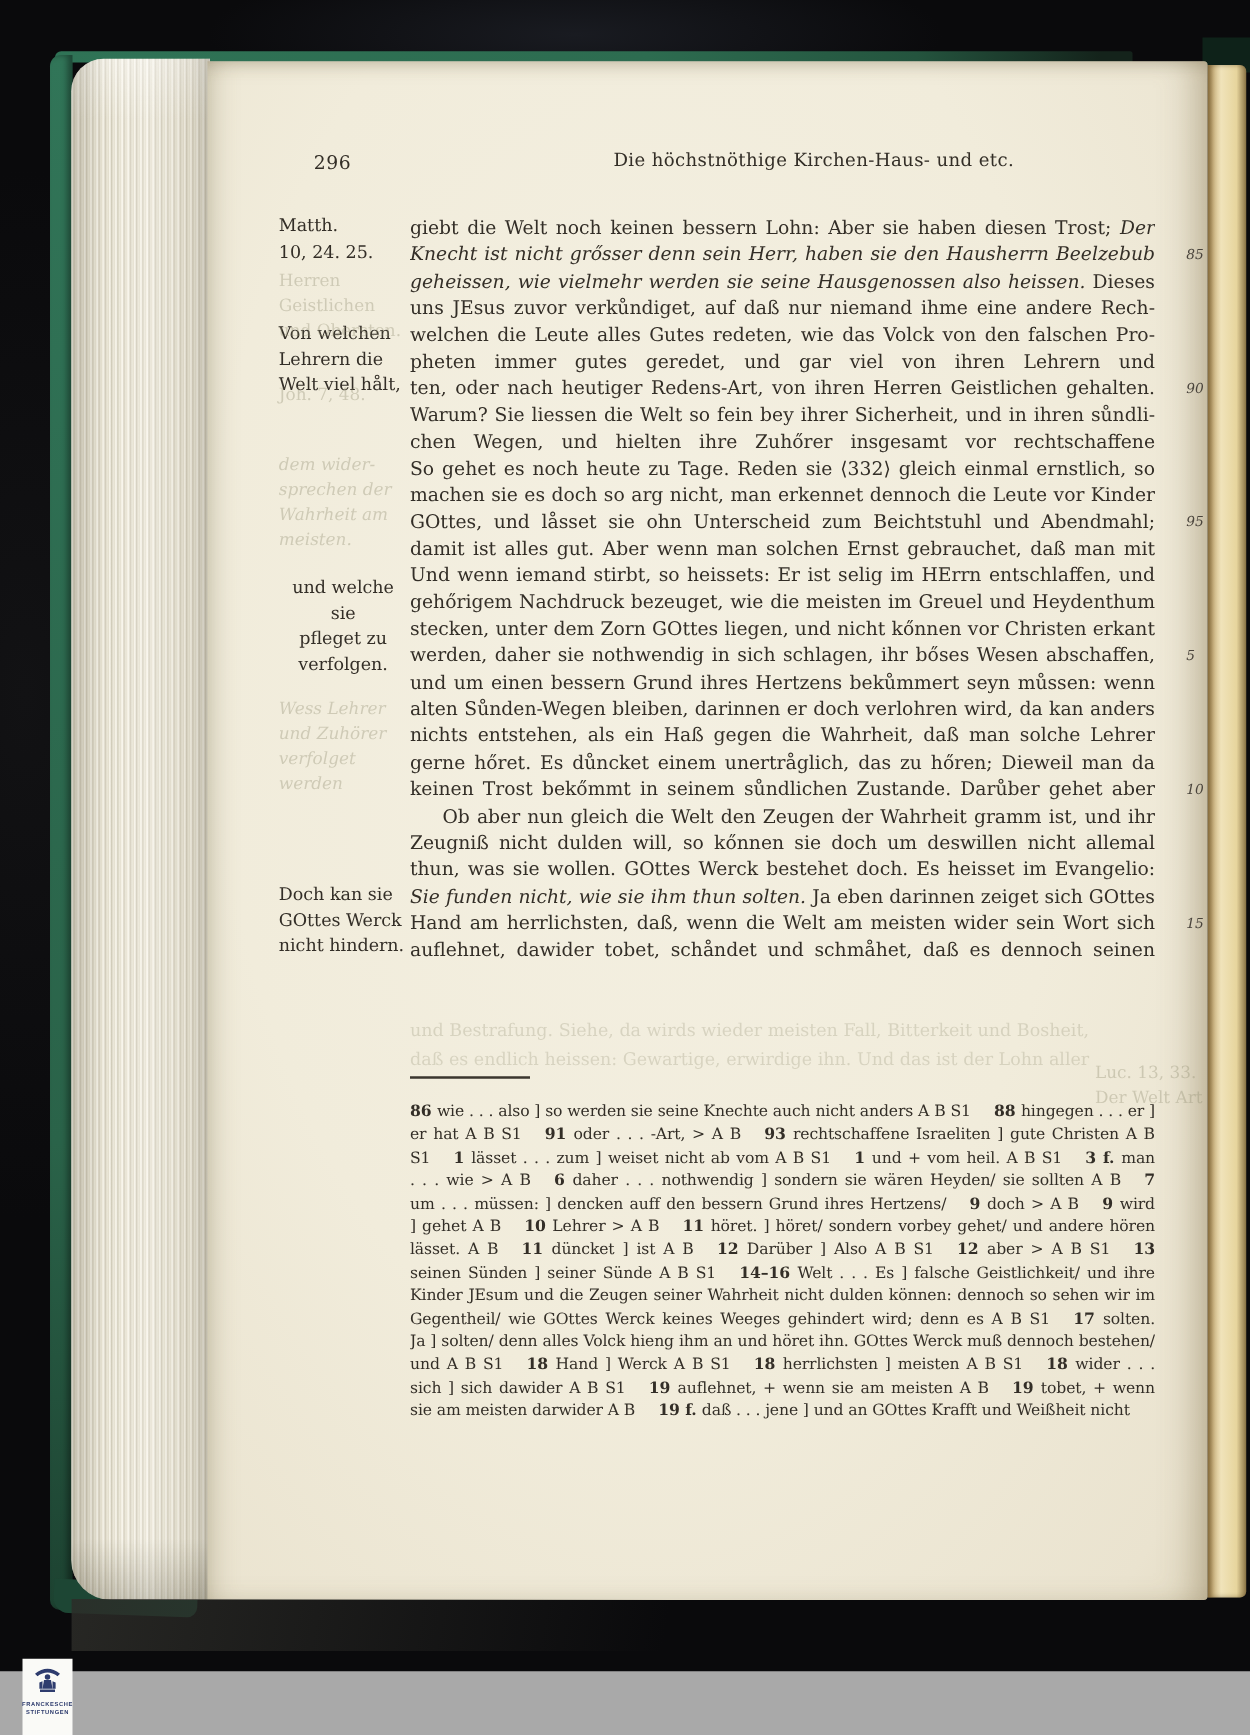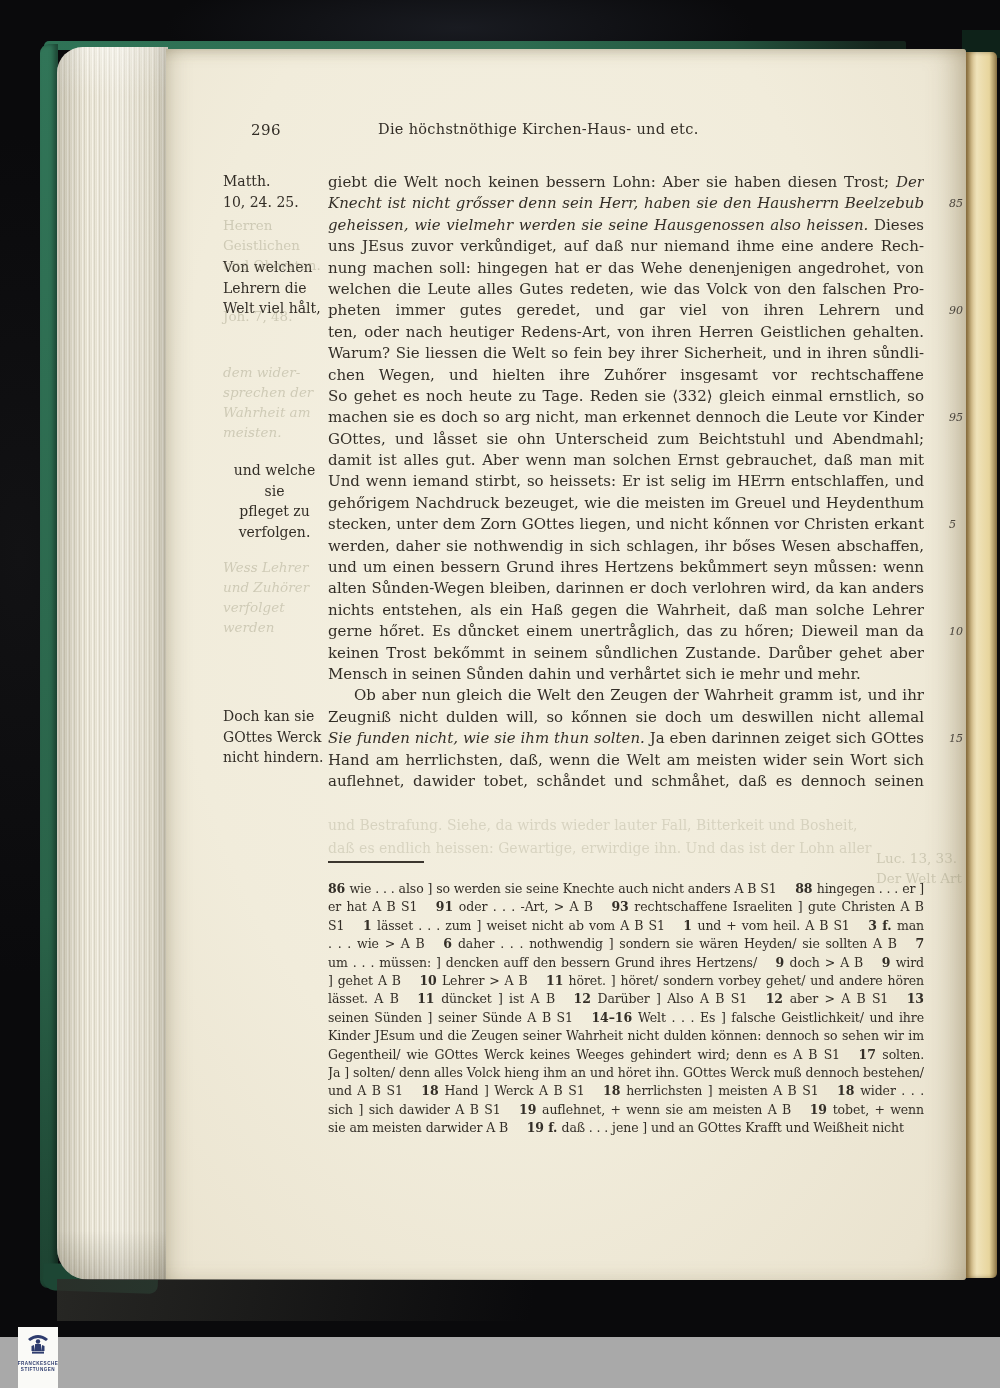--- a/index.html
+++ b/index.html
@@ -31,21 +31,21 @@
     background:linear-gradient(to right,#b89a5e,#f0e3ba 35%,#e7d59d 75%,#8a7345);
     box-shadow:inset 3px 0 4px rgba(60,40,10,.45);}
   .cover-right-top{left:962px;top:30px;width:38px;height:28px;background:#0e2219;}
   .under-shadow{left:57px;top:1279px;width:660px;height:42px;
     background:linear-gradient(100deg,rgba(44,44,40,.85),rgba(14,14,12,0) 72%);
     clip-path:polygon(0 0,100% 0,76% 100%,0 100%);}
 
   
   .page > div{position:absolute;}
   .pagenum{left:85px;top:72px;font-size:15px;color:#332e27;letter-spacing:.5px;}
-  .runhead{left:212px;top:72px;width:546px;text-align:left;font-size:14.5px;color:#332e27;letter-spacing:.3px;}
+  .runhead{left:212px;top:72px;width:546px;text-align:center;font-size:14.5px;color:#332e27;letter-spacing:.3px;}
   .text-area{left:0;top:123px;width:800px;}
   .body-col{margin-left:162px;width:596px;font-size:15px;color:#332e27;}
   .bline{height:21.4px;line-height:21.4px;text-align:justify;text-align-last:justify;overflow:hidden;}
   .bline.ind{text-indent:26px;}
   .bline.pend{text-align-last:left;}
   .it{font-style:italic;}
   .b{font-weight:bold;}
   .mnote{position:absolute;left:57px;width:103px;font-size:14px;line-height:20.5px;color:#332e27;}
   .lnum{position:absolute;left:783px;font-size:11px;color:#4a443c;font-style:italic;}
   .separator{left:162px;top:812px;width:96px;height:2px;background:#3b362e;}
@@ -82,42 +82,41 @@
 
   <div class="page" id="page">
     <div class="pagenum">296</div>
     <div class="runhead">Die höchstnöthige Kirchen-Haus- und etc.</div>
     <div class="text-area" id="text-area" style="position:relative;">
       <div class="body-col" id="body-col">
           <div class="bline"><span>giebt die Welt noch keinen bessern Lohn: Aber sie haben diesen Trost; </span><span class="it">Der</span></div>
           <div class="bline"><span class="it">Knecht ist nicht grősser denn sein Herr, haben sie den Hausherrn Beelzebub</span></div>
           <div class="bline"><span class="it">geheissen, wie vielmehr werden sie seine Hausgenossen also heissen.</span><span> Dieses hat</span></div>
           <div class="bline"><span>uns JEsus zuvor verkůndiget, auf daß nur niemand ihme eine andere Rech-</span></div>
-          <div class="bline"><span>nung machen soll: hingegen hat er das Wehe denenjenigen angedrohet, von</span></div>
           <div class="bline"><span>welchen die Leute alles Gutes redeten, wie das Volck von den falschen Pro-</span></div>
           <div class="bline"><span>pheten immer gutes geredet, und gar viel von ihren Lehrern und Schriftgelehr-</span></div>
           <div class="bline"><span>ten, oder nach heutiger Redens-Art, von ihren Herren Geistlichen gehalten.</span></div>
           <div class="bline"><span>Warum? Sie liessen die Welt so fein bey ihrer Sicherheit, und in ihren sůndli-</span></div>
           <div class="bline"><span>chen Wegen, und hielten ihre Zuhőrer insgesamt vor rechtschaffene Israeliten.</span></div>
           <div class="bline"><span>So gehet es noch heute zu Tage. Reden sie ⟨332⟩ gleich einmal ernstlich, so</span></div>
           <div class="bline"><span>machen sie es doch so arg nicht, man erkennet dennoch die Leute vor Kinder</span></div>
           <div class="bline"><span>GOttes, und låsset sie ohn Unterscheid zum Beichtstuhl und Abendmahl;</span></div>
           <div class="bline"><span>damit ist alles gut. Aber wenn man solchen Ernst gebrauchet, daß man mit</span></div>
           <div class="bline"><span>Und wenn iemand stirbt, so heissets: Er ist selig im HErrn entschlaffen, und</span></div>
           <div class="bline"><span>gehőrigem Nachdruck bezeuget, wie die meisten im Greuel und Heydenthum</span></div>
           <div class="bline"><span>stecken, unter dem Zorn GOttes liegen, und nicht kőnnen vor Christen erkant</span></div>
           <div class="bline"><span>werden, daher sie nothwendig in sich schlagen, ihr bőses Wesen abschaffen,</span></div>
           <div class="bline"><span>und um einen bessern Grund ihres Hertzens bekůmmert seyn můssen: wenn</span></div>
           <div class="bline"><span>alten Sůnden-Wegen bleiben, darinnen er doch verlohren wird, da kan anders</span></div>
           <div class="bline"><span>nichts entstehen, als ein Haß gegen die Wahrheit, daß man solche Lehrer nicht</span></div>
           <div class="bline"><span>gerne hőret. Es důncket einem unertråglich, das zu hőren; Dieweil man da</span></div>
           <div class="bline"><span>keinen Trost bekőmmt in seinem sůndlichen Zustande. Darůber gehet aber der</span></div>
-          <div class="bline pend"><span>Mensch in seinen Sůnden dahin und verhårtet sich ie mehr und mehr.</span></div>
           <div class="bline ind"><span>Ob aber nun gleich die Welt den Zeugen der Wahrheit gramm ist, und ihr</span></div>
           <div class="bline"><span>Zeugniß nicht dulden will, so kőnnen sie doch um deswillen nicht allemal</span></div>
+          <div class="bline"><span>thun, was sie wollen. GOttes Werck bestehet doch. Es heisset im Evangelio:</span></div>
           <div class="bline"><span class="it">Sie funden nicht, wie sie ihm thun solten.</span><span> Ja eben darinnen zeiget sich GOttes</span></div>
           <div class="bline"><span>Hand am herrlichsten, daß, wenn die Welt am meisten wider sein Wort sich</span></div>
           <div class="bline"><span>auflehnet, dawider tobet, schåndet und schmåhet, daß es dennoch seinen Lauf</span></div>
         </div>
     <div class="mnote" style="top: -1px;">
           <div>Matth.</div>
           <div>10, 24. 25.</div>
         </div>
         <div class="mnote" style="top: 85px;">
           <div>Von welchen</div>
@@ -176,21 +175,21 @@
         <div>Wess Lehrer</div>
         <div>und Zuhörer</div>
         <div>verfolget</div>
         <div>werden</div>
       </div>
       <div class="ghost g5">
         <div>Luc. 13, 33.</div>
         <div>Der Welt Art</div>
       </div>
       <div class="ghost g6">
-        <div>und Bestrafung. Siehe, da wirds wieder lauter Fall, Bitterkeit und Bosheit,</div>
+        <div>und Bestrafung. Siehe, da wirds wieder meisten Fall, Bitterkeit und Bosheit,</div>
         <div>daß es endlich heissen: Gewartige, erwirdige ihn. Und das ist der Lohn aller</div>
       </div>
     </div>
 
   <div class="under-shadow"></div>
 
   <div class="footer-bar">
     
     
   </div>

